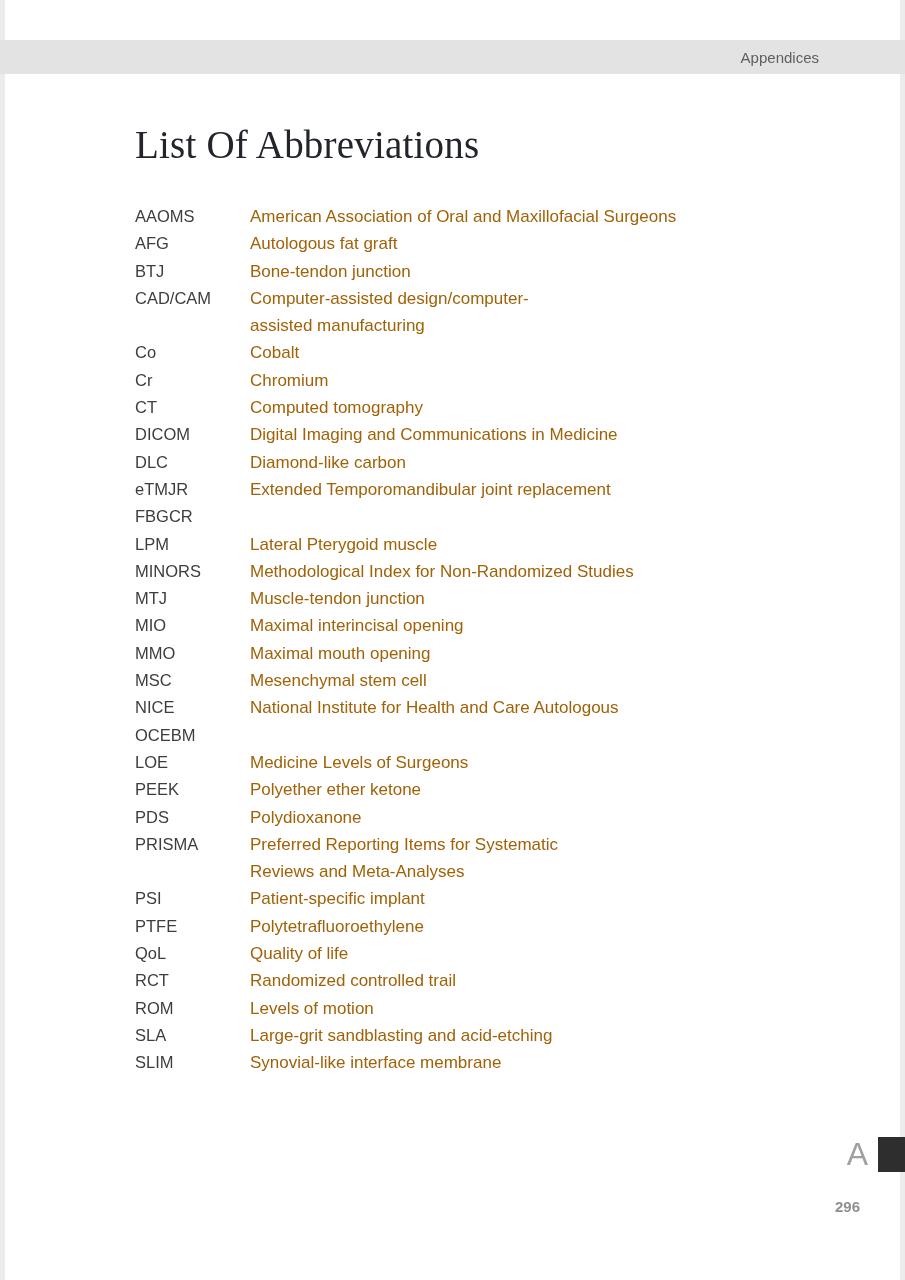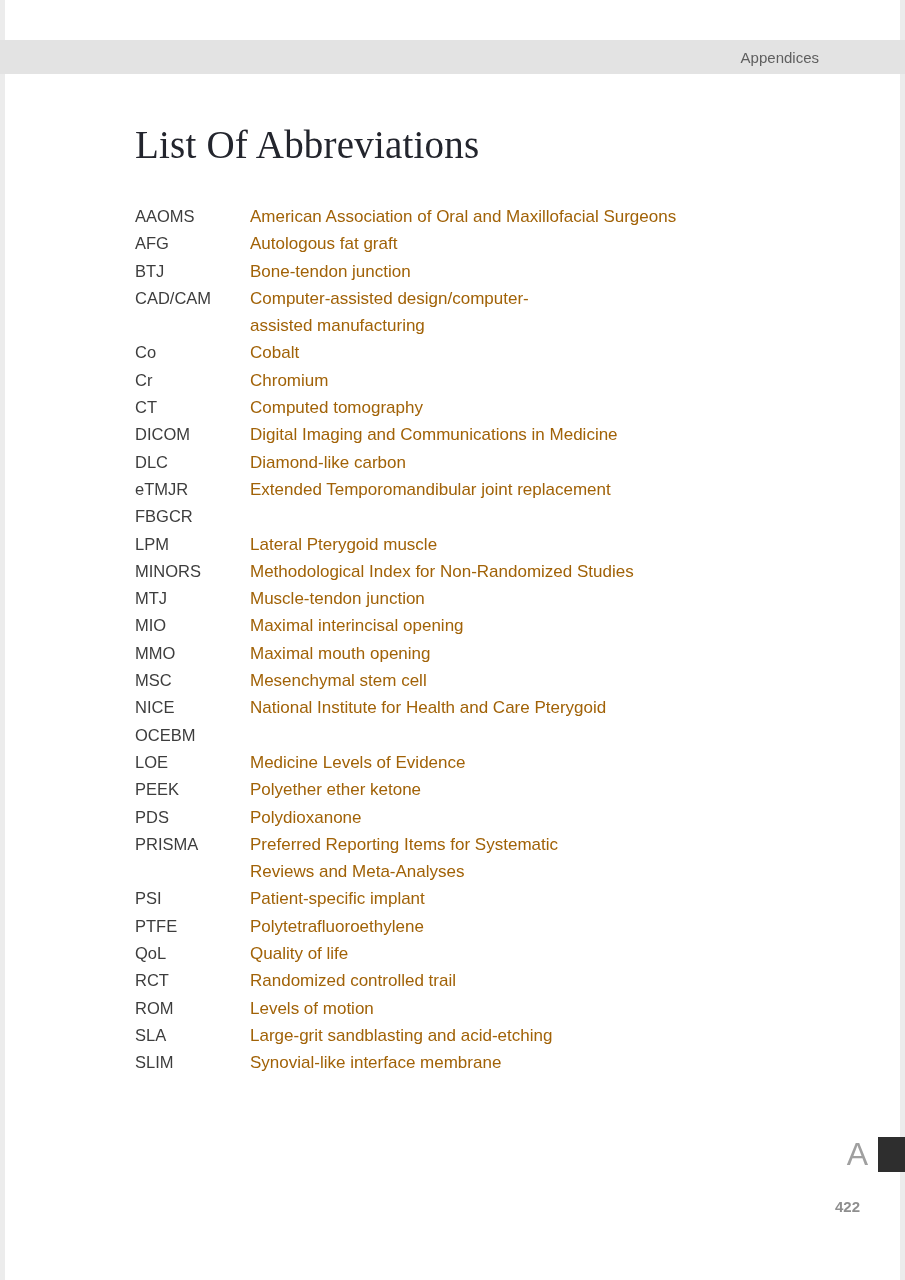--- a/index.html
+++ b/index.html
@@ -160,28 +160,28 @@
       <div class="abbr-row">
         <div class="abbr-term">MMO</div>
         <div class="abbr-def">Maximal mouth opening</div>
       </div>
       <div class="abbr-row">
         <div class="abbr-term">MSC</div>
         <div class="abbr-def">Mesenchymal stem cell</div>
       </div>
       <div class="abbr-row">
         <div class="abbr-term">NICE</div>
-        <div class="abbr-def">National Institute for Health and Care Pterygoid</div>
+        <div class="abbr-def">National Institute for Health and Care Autologous</div>
       </div>
       <div class="abbr-row">
         <div class="abbr-term">OCEBM</div>
       </div>
       <div class="abbr-row">
         <div class="abbr-term">LOE</div>
-        <div class="abbr-def">Medicine Levels of Evidence</div>
+        <div class="abbr-def">Medicine Levels of Surgeons</div>
       </div>
       <div class="abbr-row">
         <div class="abbr-term">PEEK</div>
         <div class="abbr-def">Polyether ether ketone</div>
       </div>
       <div class="abbr-row">
         <div class="abbr-term">PDS</div>
         <div class="abbr-def">Polydioxanone</div>
       </div>
       <div class="abbr-row">
@@ -218,13 +218,13 @@
         <div class="abbr-def">Synovial-like interface membrane</div>
       </div>
     </div>
 </div>
 
 <div class="section-tab">
   <span class="tab-letter">A</span>
   <span class="tab-square"></span>
 </div>
 
-<div class="page-number">422</div>
+<div class="page-number">296</div>
 
 </body></html>

